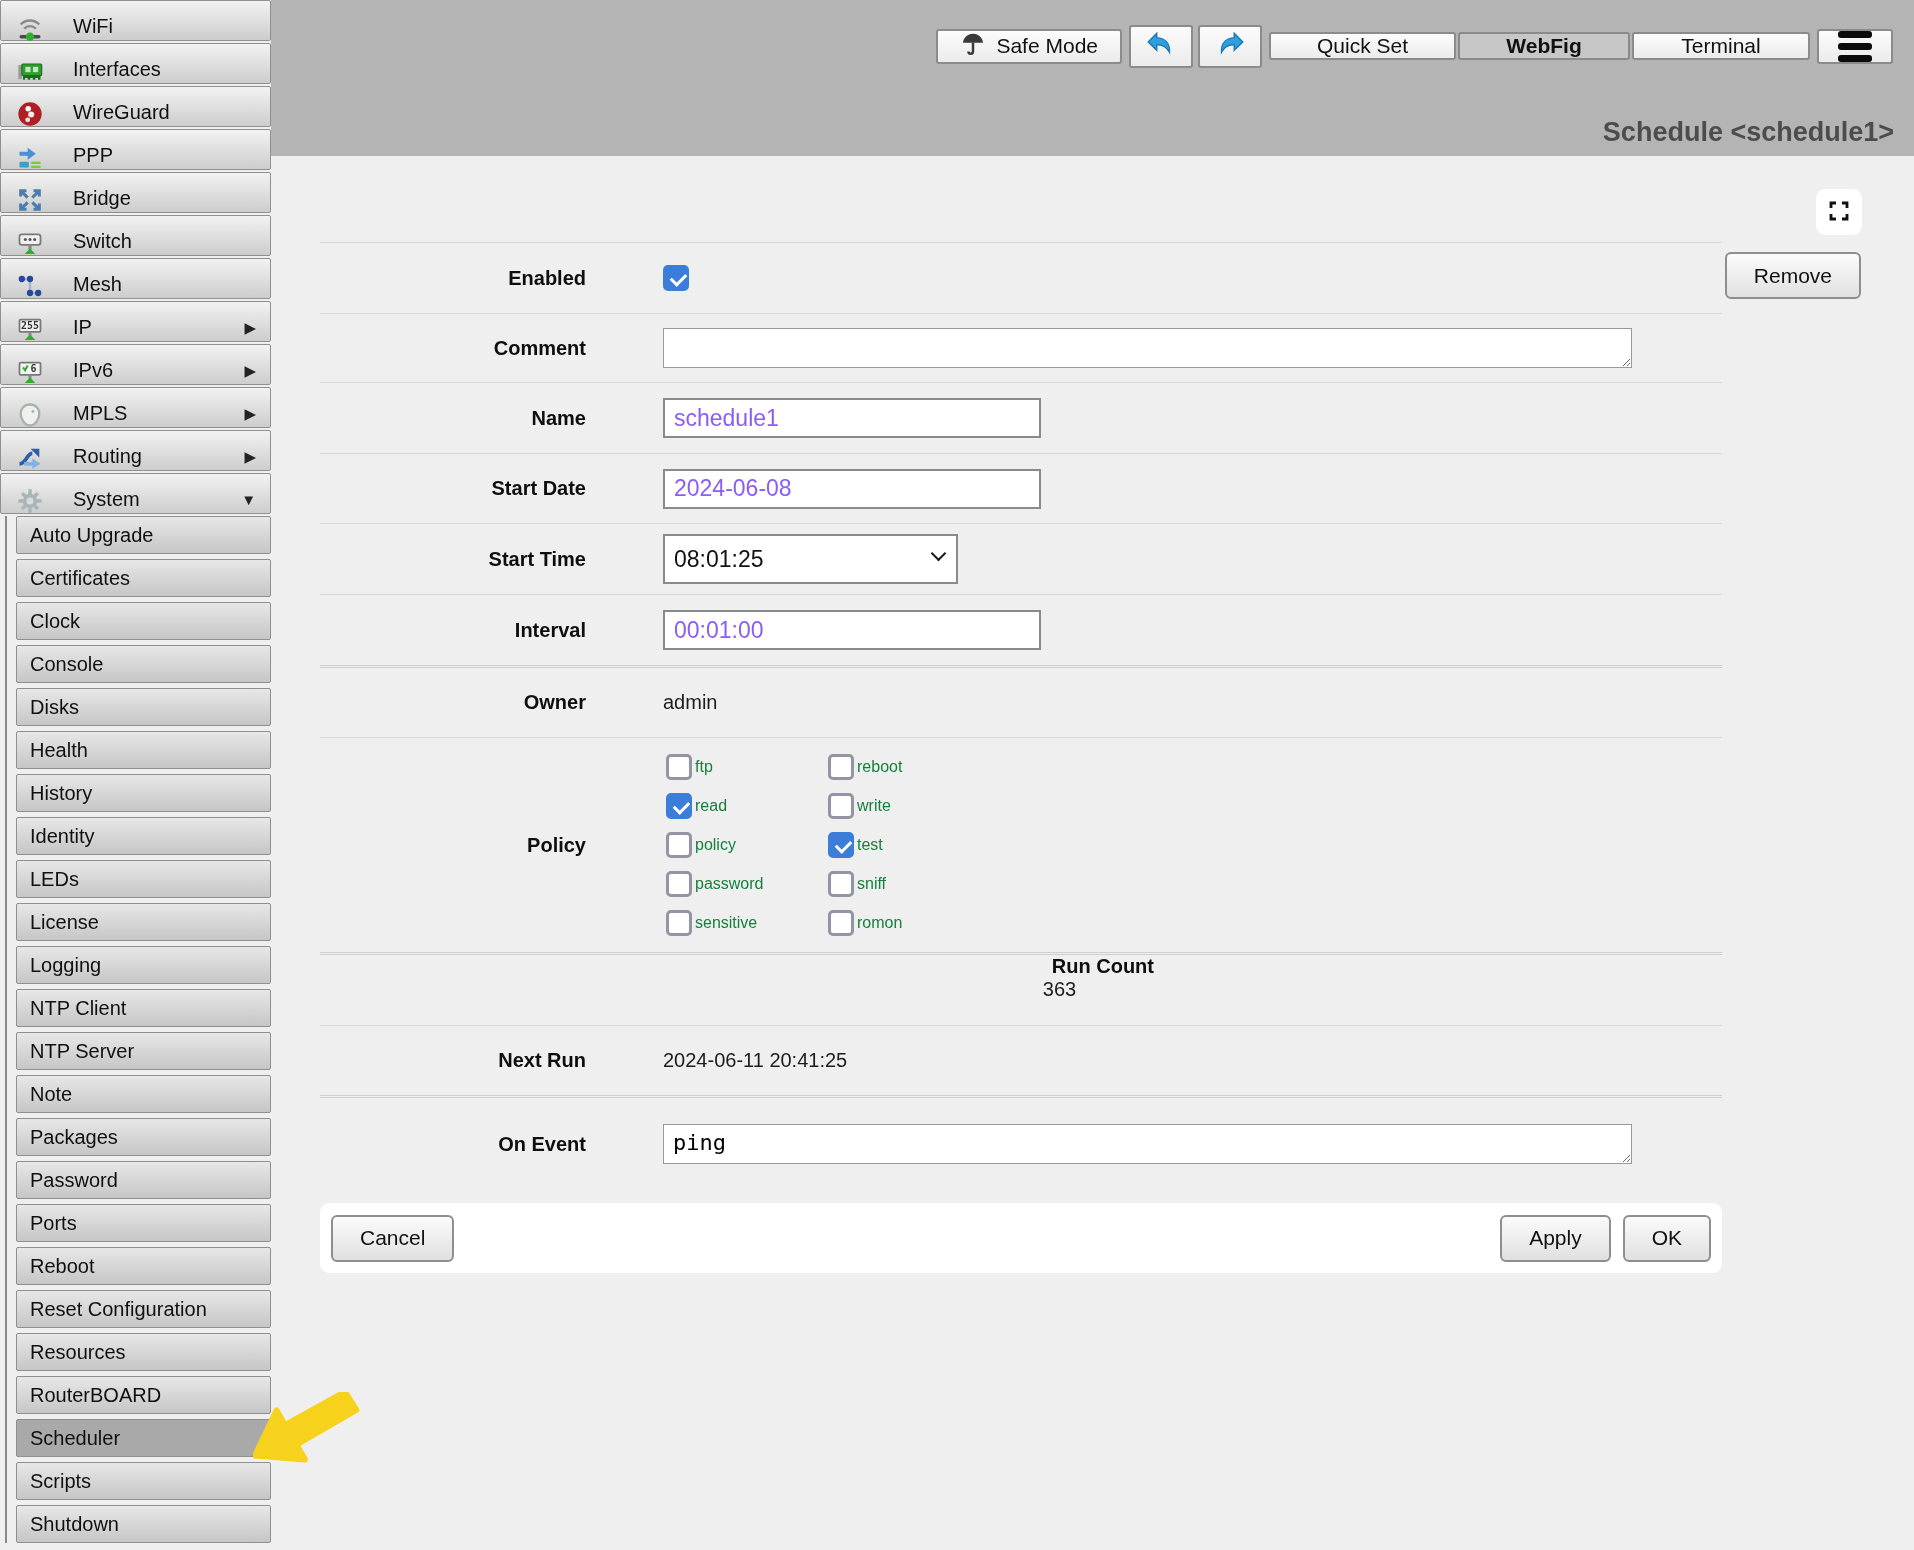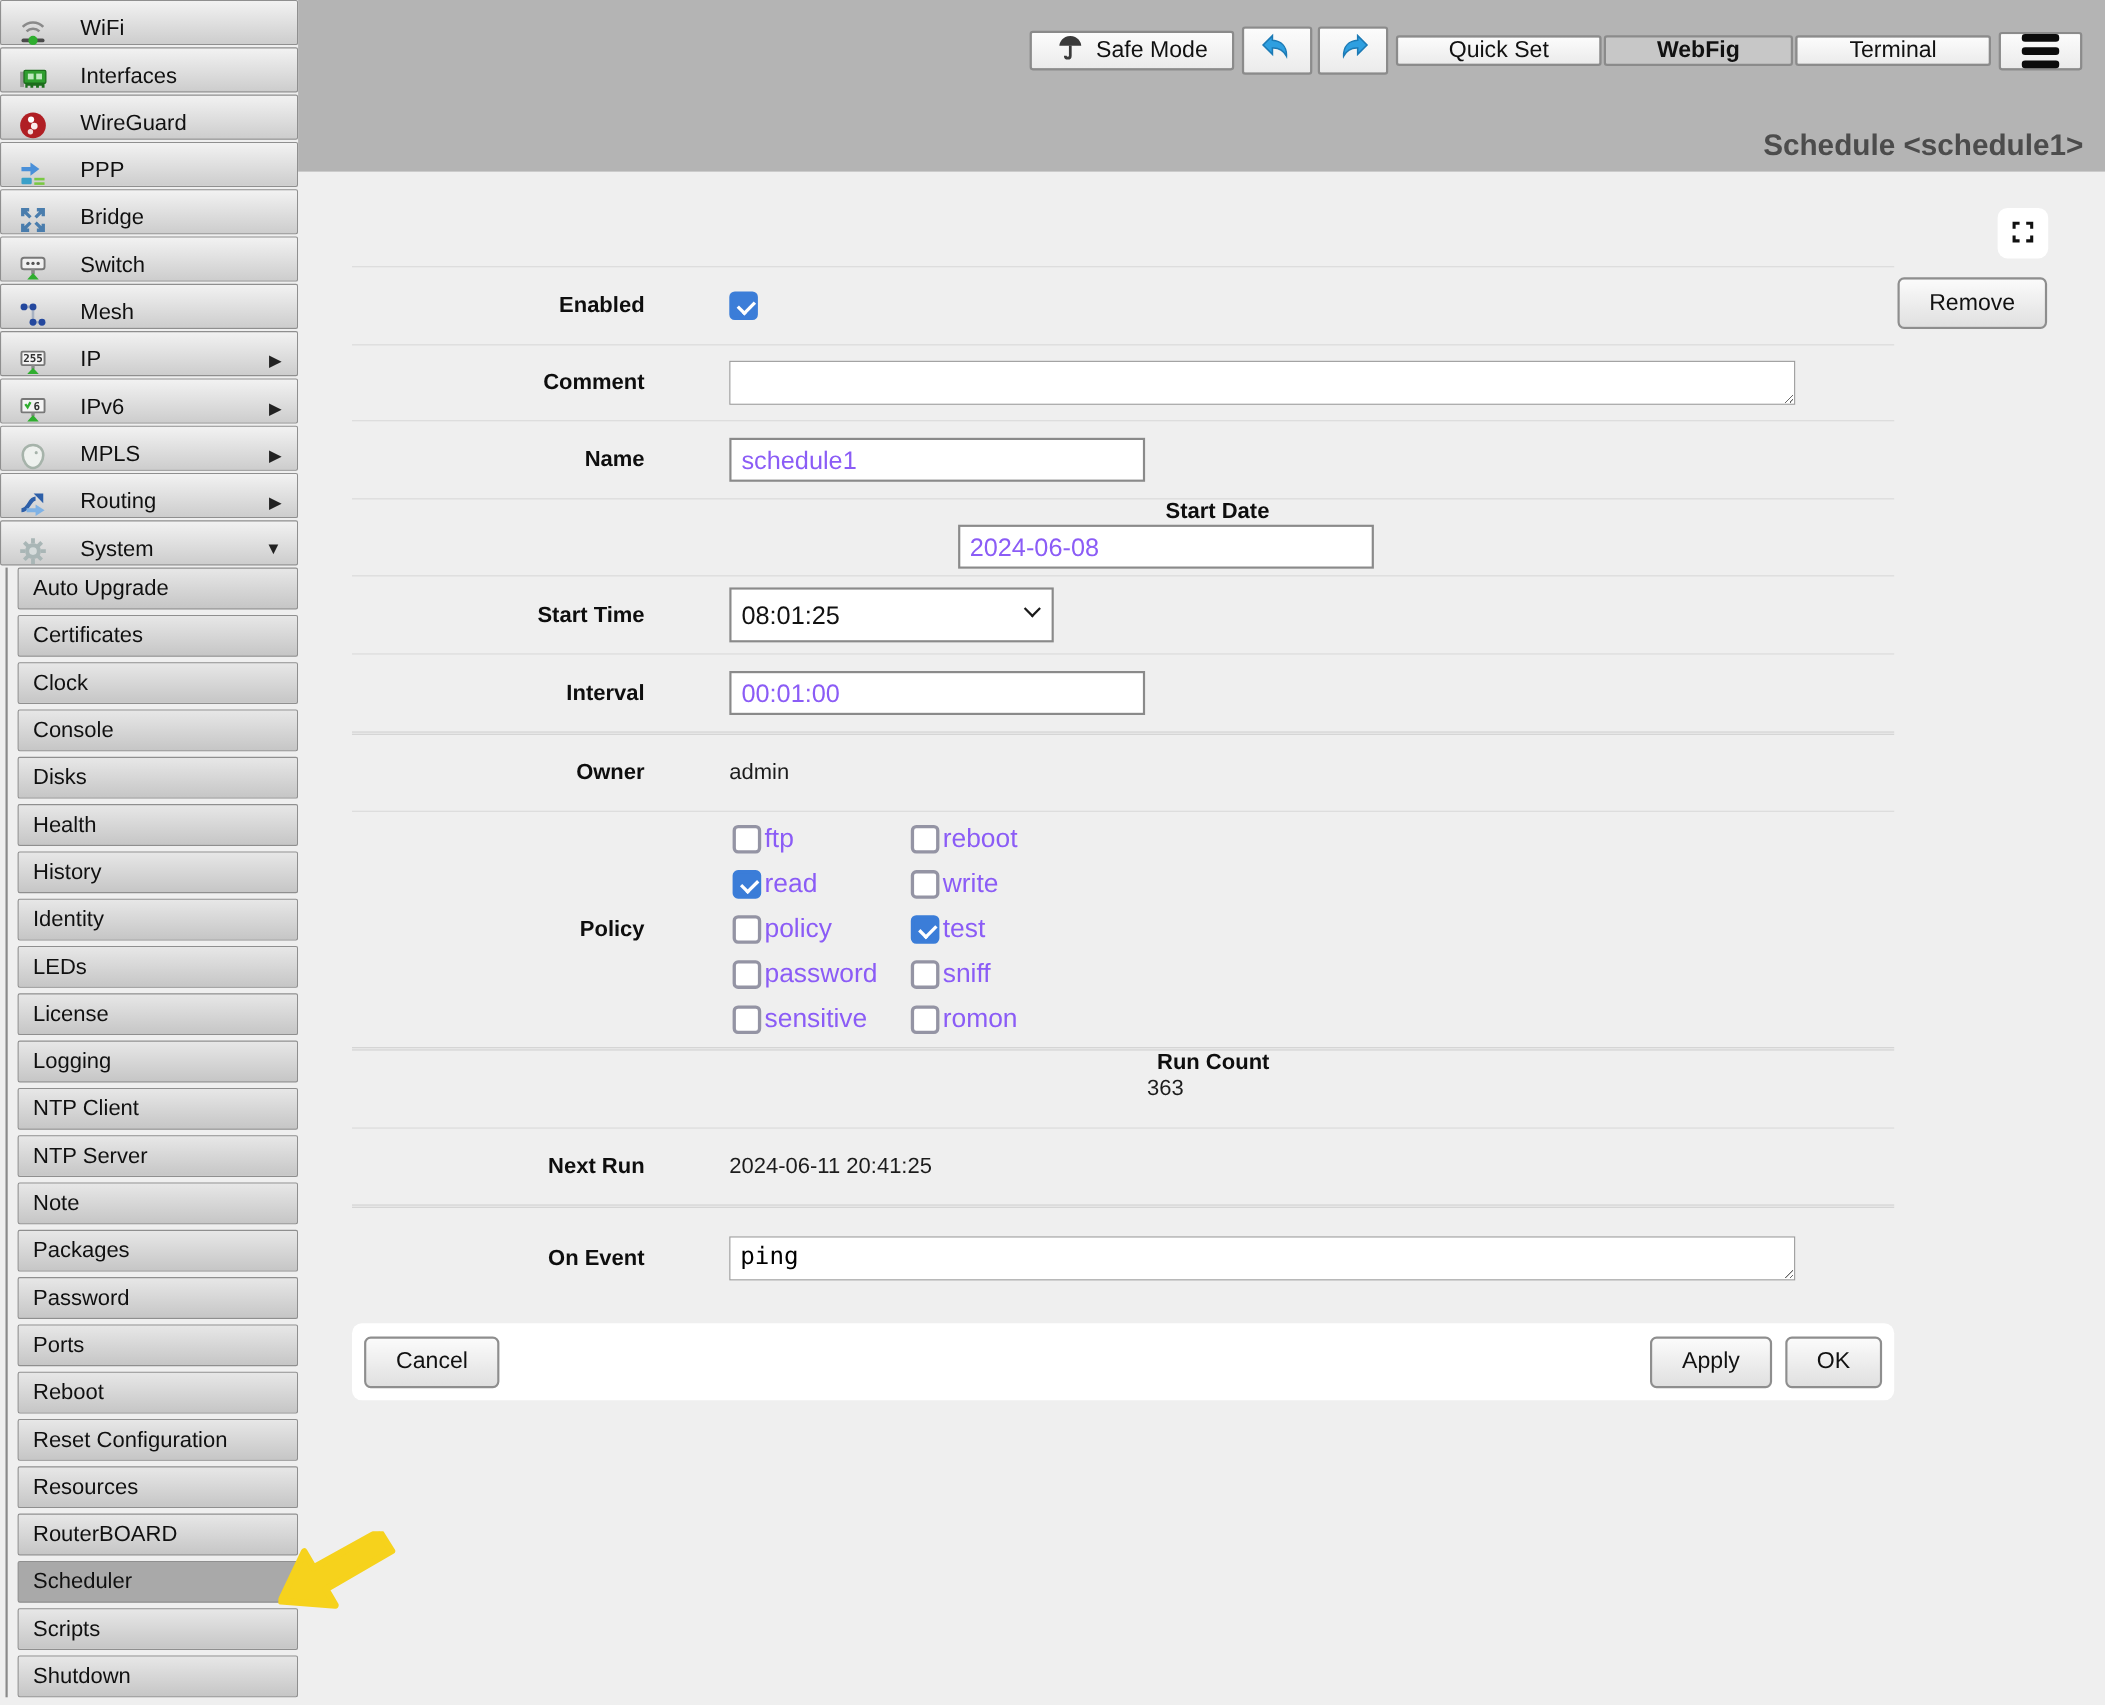--- a/index.html
+++ b/index.html
@@ -79,21 +79,21 @@
   .chev { position:absolute; right:14px; top:14px; width:11px; height:11px;
     border-right:2.5px solid #1a1a1a; border-bottom:2.5px solid #1a1a1a; transform:rotate(45deg); pointer-events:none; }
 
   .cb { width:26px; height:26px; border:3px solid #9494a4; border-radius:5px; background:#fff; flex-shrink:0; position:relative; cursor:pointer; }
   .cb.on { background:#3b7dd8; border-color:#3b7dd8; }
   .cb.on::after { content:""; position:absolute; left:5px; top:5px; width:12px; height:7px;
     border-left:3px solid #fff; border-bottom:3px solid #fff; transform:rotate(-45deg); }
 
   .policy-grid { display:grid; grid-template-columns:162px auto; row-gap:13px; }
   .pcell { display:flex; align-items:center; }
-  .pcell span { font-size:24px; color:#8b5cf6; margin-left:3px; }
+  .pcell span { font-size:16px; color:#15803d; margin-left:3px; }
 
   
   .btn-bar { position:absolute; left:49px; top:1203px; width:1402px; height:70px; background:#fff;
     border-radius:9px; display:flex; align-items:center; padding:0 11px; }
   .btn-bar .spacer { flex:1; }
   .btn-bar .btn + .btn { margin-left:12px; }
 
   .yellow-arrow { position:absolute; left:253px; top:1392px; z-index:6; pointer-events:none; }
 </style>
 </head>
@@ -402,21 +402,21 @@
         </div>
       </div>
 
       <div class="frow" style="height:71px;">
         <div class="flabel">Name</div>
         <div class="ffield">
           <input class="txt w378" value="schedule1" style="">
         </div>
       </div>
 
-      <div class="frow" style="height:70px;flex-direction:column;">
+      <div class="frow" style="height:70px;">
         <div class="flabel">Start Date</div>
         <div class="ffield">
           <input class="txt w378" value="2024-06-08" style="">
         </div>
       </div>
 
       <div class="frow" style="height:71px;">
         <div class="flabel">Start Time</div>
         <div class="ffield">
           <span class="sel-wrap">

